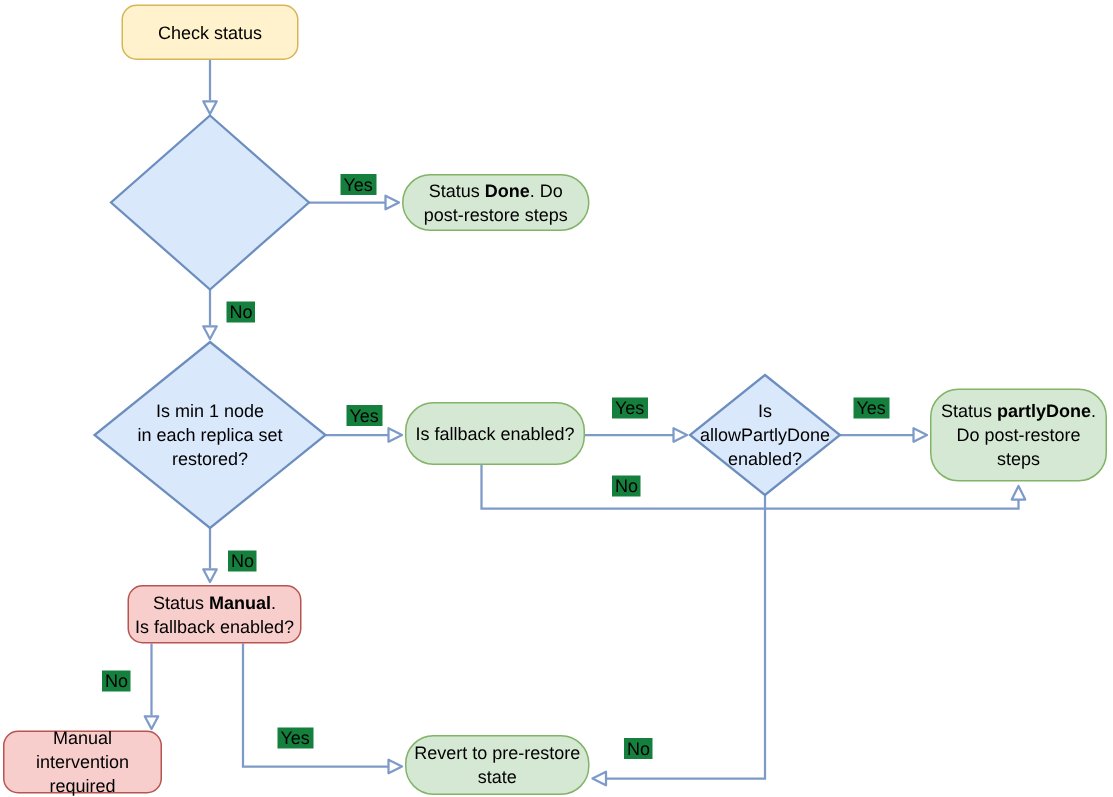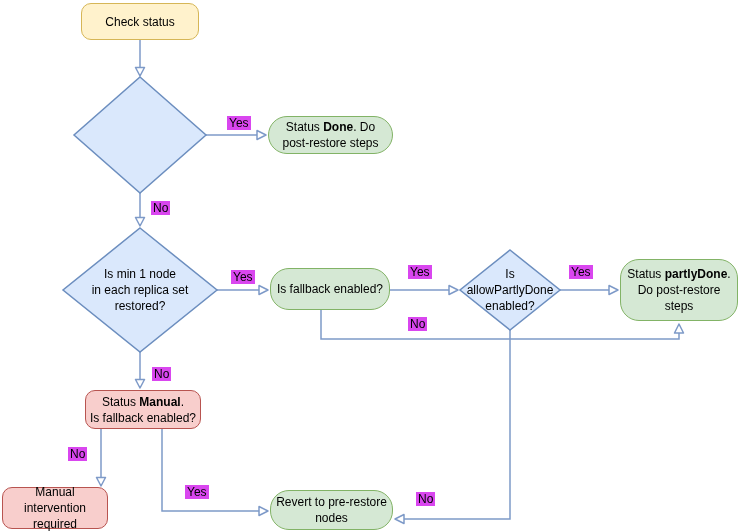--- a/index.html
+++ b/index.html
@@ -50,21 +50,21 @@
     position: absolute;
     display: flex;
     align-items: center;
     justify-content: center;
     text-align: center;
     white-space: pre-line;
     line-height: 16px;
   }
   .elabel {
     position: absolute;
-    background: #d946ef;
+    background: #15803d;
     padding: 0 2px;
     line-height: 14px;
   }
   .b { font-weight: bold; }
 </style>
 </head>
 <body>
 
 <div class="canvas">
 
@@ -141,21 +141,21 @@
 Do post-restore
 steps</span></span></div>
 
   <div class="node red" style="left:85px; top:390px; width:116px; height:39px;"><span><span>Status </span><span class="b">Manual</span><span>.
 Is fallback enabled?</span></span></div>
 
   <div class="node red" style="left:2px; top:487px; width:106px; height:42px;">Manual intervention
 required</div>
 
   <div class="node green" style="left:270px; top:490px; width:123px; height:40px;">Revert to pre-restore
-nodes</div>
+state</div>
 
 
   <div class="dtext" style="left:60px; top:266px; width:160px; height:48px;">Is min 1 node
 in each replica set
 restored?</div>
 
   <div class="dtext" style="left:458px; top:266px; width:104px; height:48px;">Is
 allowPartlyDone
 enabled?</div>
 

